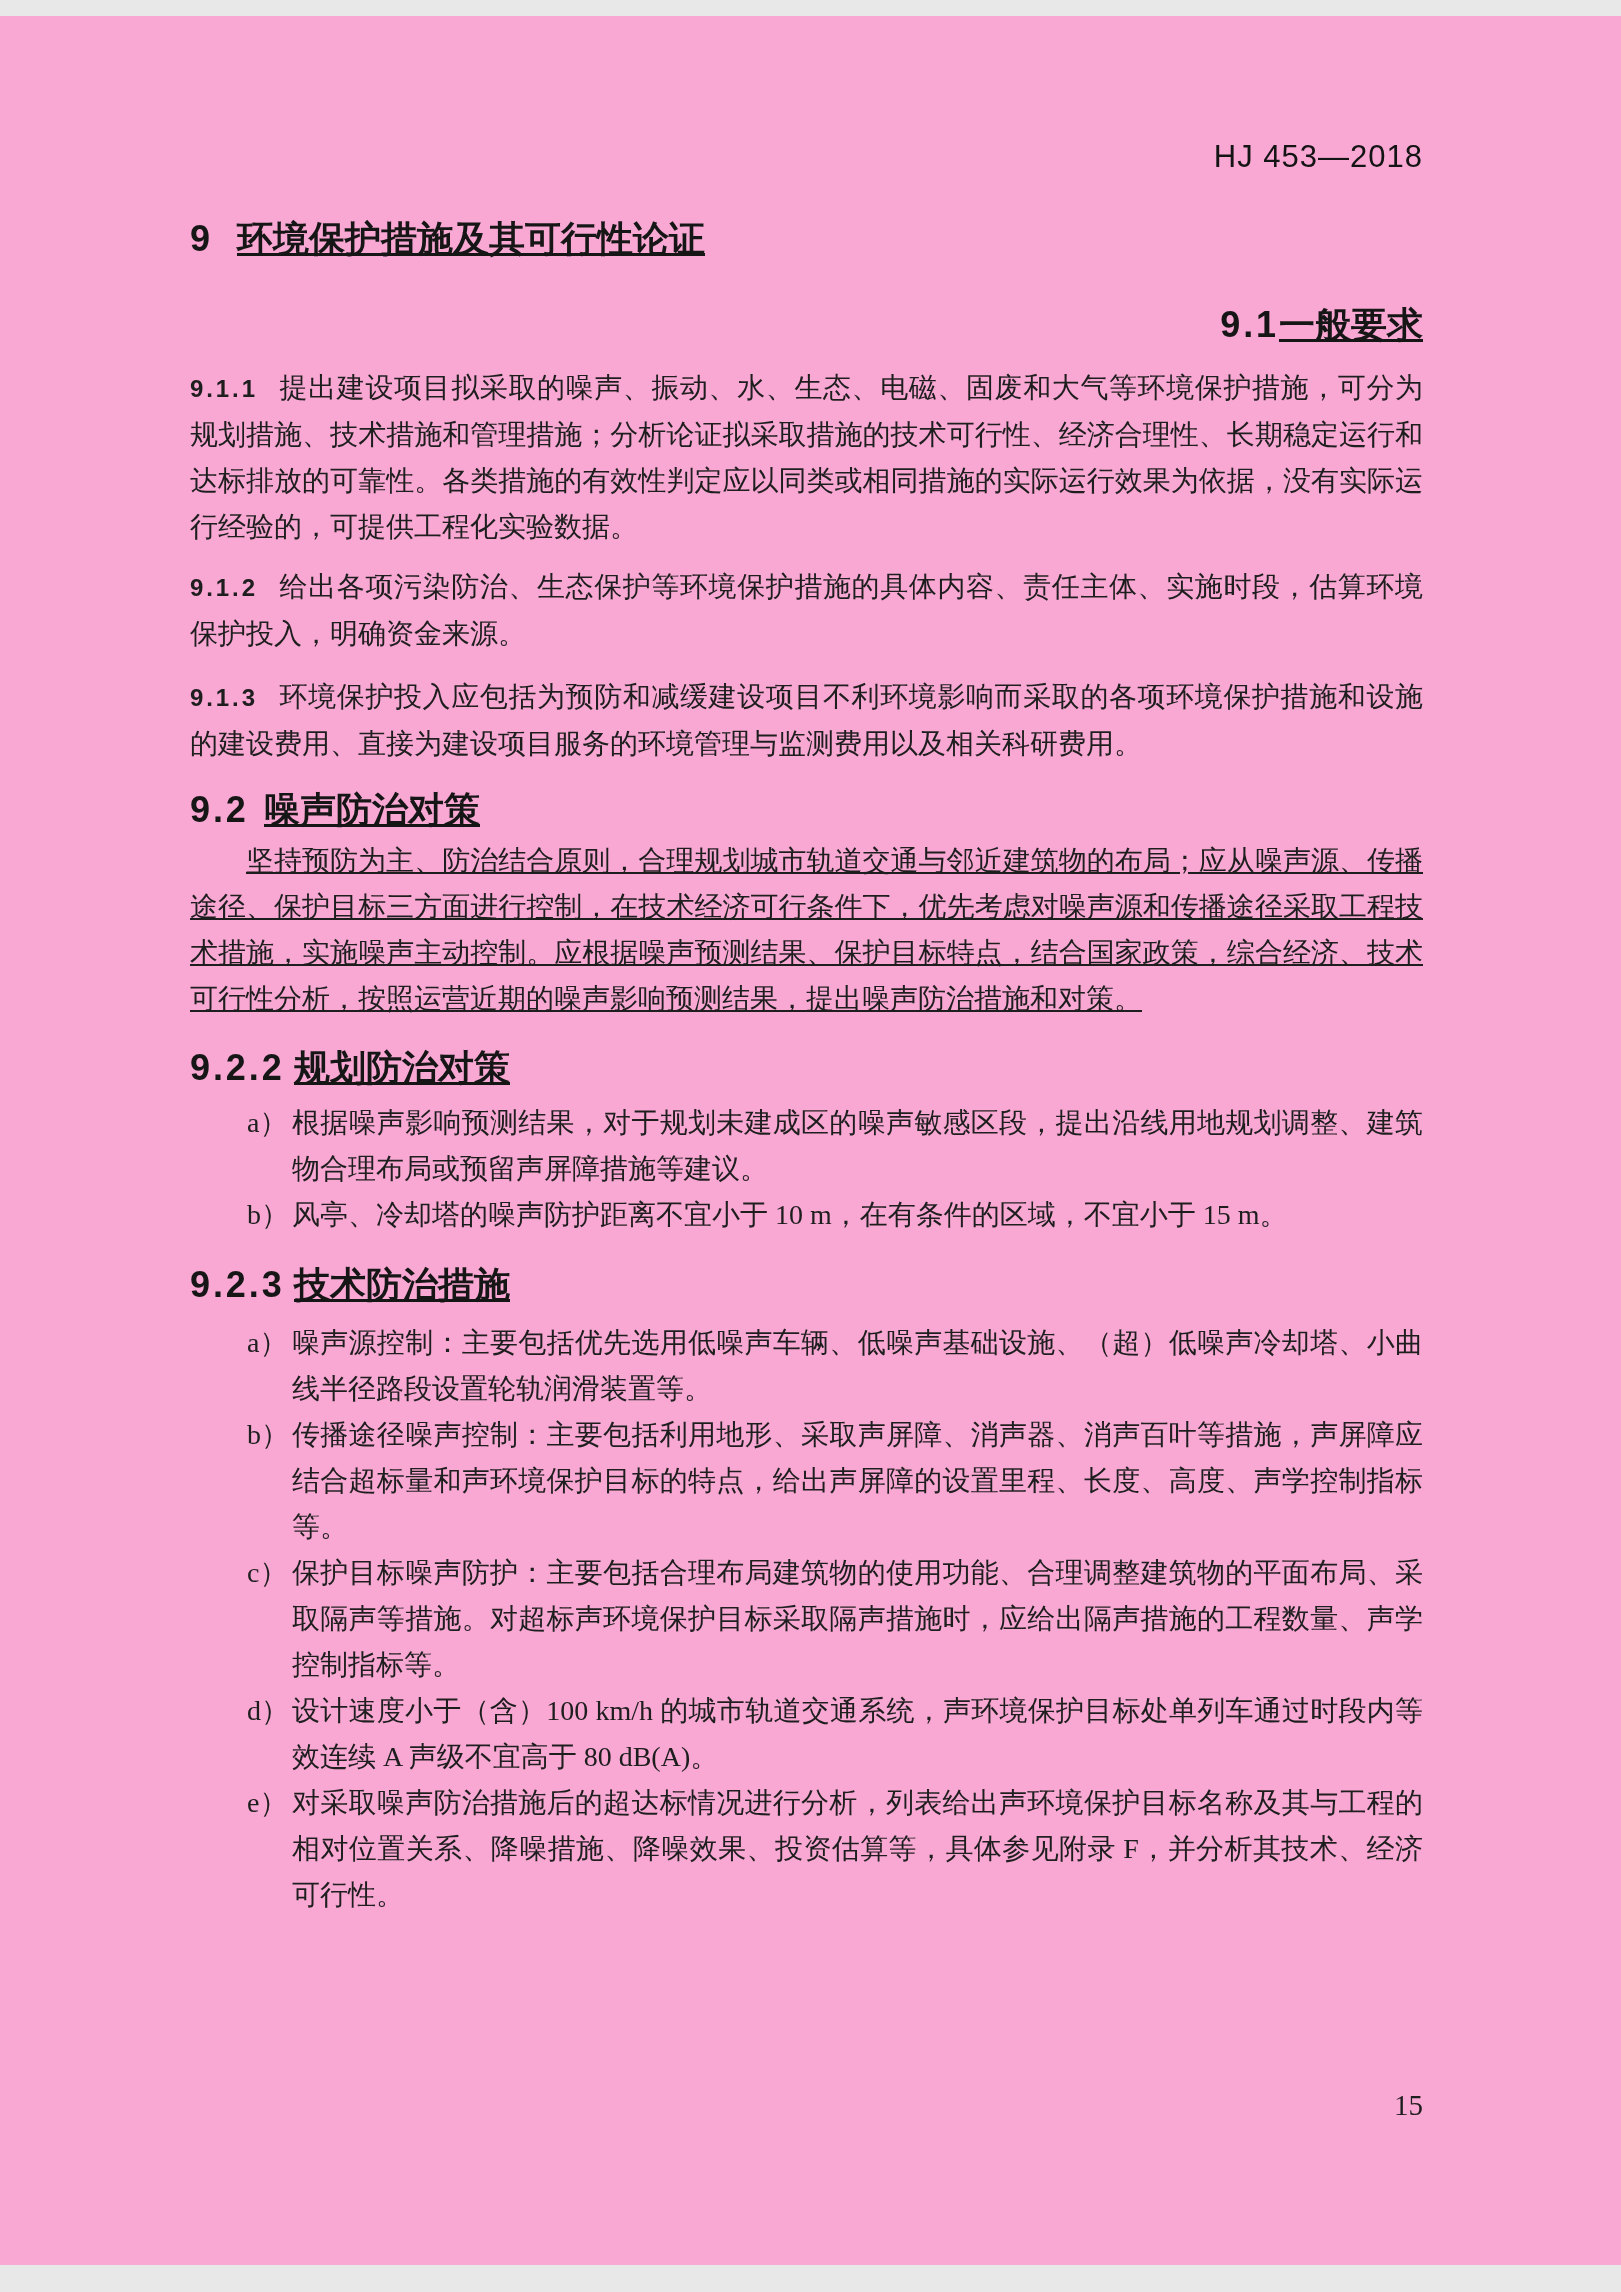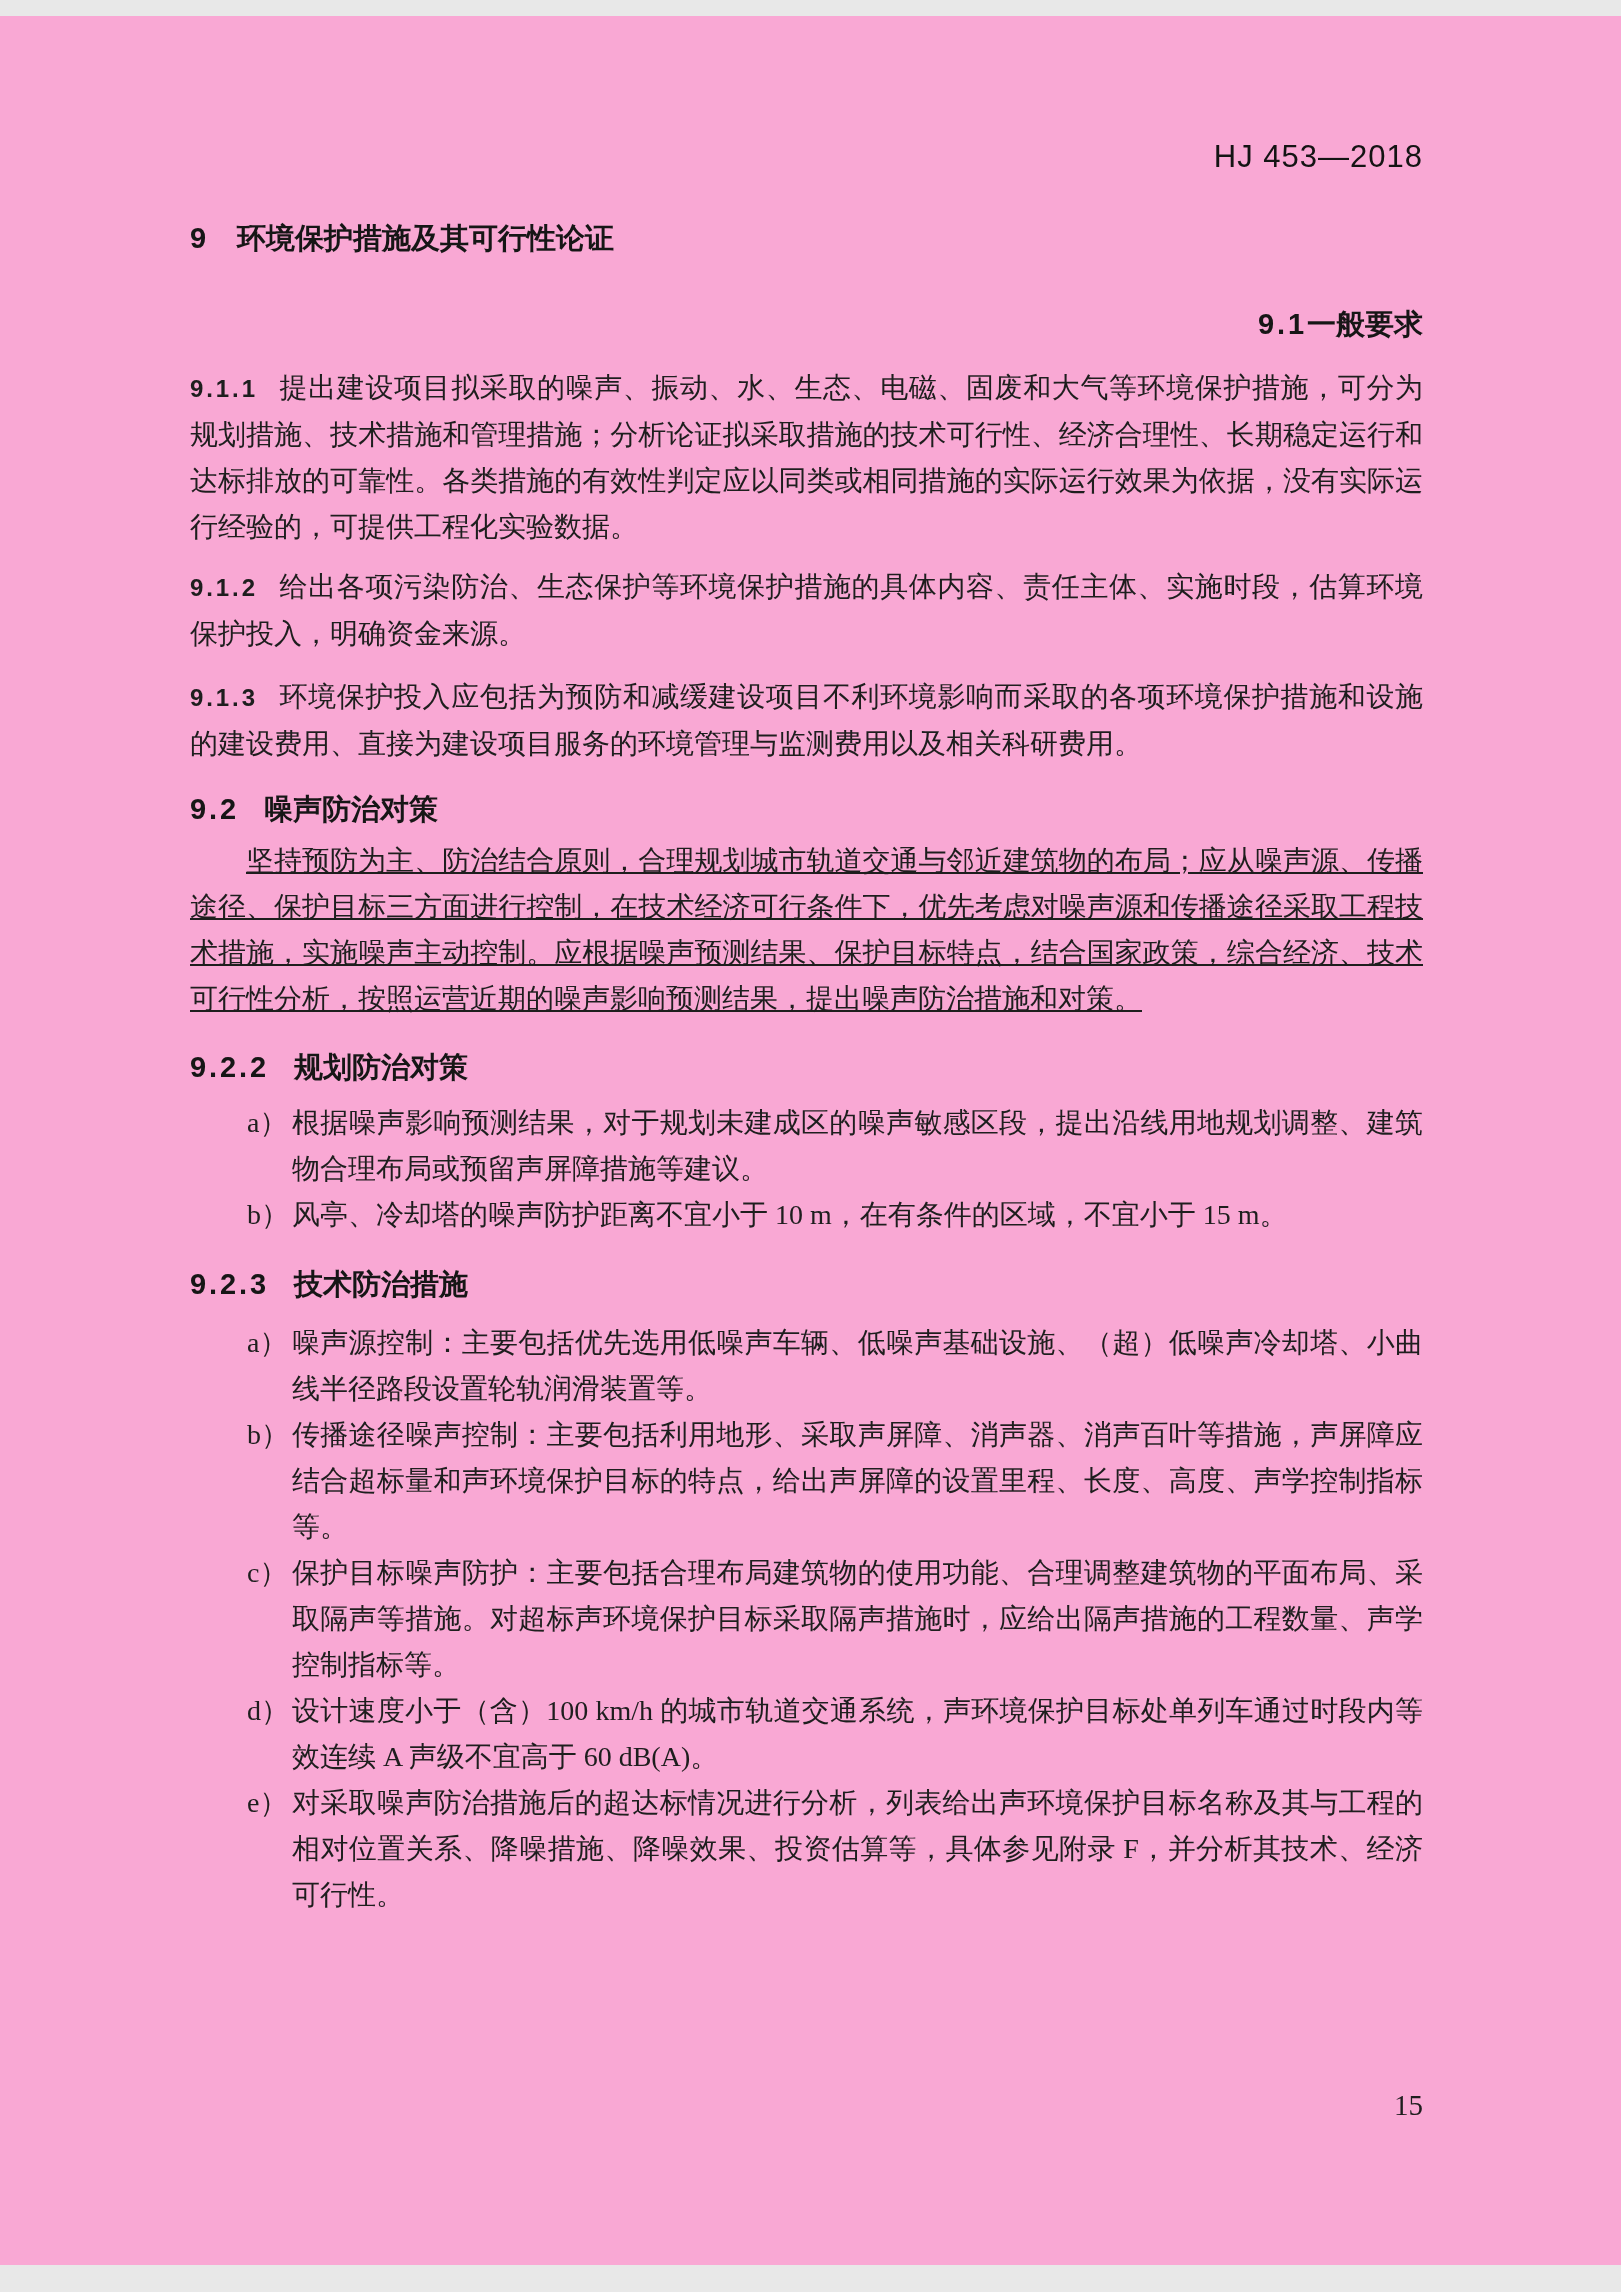--- a/index.html
+++ b/index.html
@@ -30,24 +30,25 @@
     font-family: "Liberation Sans", "DejaVu Sans", sans-serif;
     font-size: 31px;
     line-height: 37px;
     letter-spacing: 1px;
     color: #141414;
   }
   
   .heading {
     font-family: "Liberation Sans", "DejaVu Sans", sans-serif;
     font-weight: 700;
-    font-size: 29px;
+    font-size: 36px;
     line-height: 41px;
     color: #161616;
     white-space: nowrap;
+    text-decoration: underline;
   }
   .heading .num {
     display: inline-block;
     letter-spacing: 2.9px;
   }
   .chapter-heading { margin-top: 43px; }
   .chapter-heading .num { width: 47px; }
   .section-heading .num { width: 74px; }
   .sub-heading .num     { width: 104px; }
   .h-9-1   { margin-top: 45px; text-align: right; }
@@ -157,21 +158,21 @@
       <div class="body-text list-item">
         <span class="marker">a）</span><span>噪声源控制：主要包括优先选用低噪声车辆、低噪声基础设施、（超）低噪声冷却塔、小曲线半径路段设置轮轨润滑装置等。</span>
       </div>
       <div class="body-text list-item">
         <span class="marker">b）</span><span>传播途径噪声控制：主要包括利用地形、采取声屏障、消声器、消声百叶等措施，声屏障应结合超标量和声环境保护目标的特点，给出声屏障的设置里程、长度、高度、声学控制指标等。</span>
       </div>
       <div class="body-text list-item">
         <span class="marker">c）</span><span>保护目标噪声防护：主要包括合理布局建筑物的使用功能、合理调整建筑物的平面布局、采取隔声等措施。对超标声环境保护目标采取隔声措施时，应给出隔声措施的工程数量、声学控制指标等。</span>
       </div>
       <div class="body-text list-item">
-        <span class="marker">d）</span><span>设计速度小于（含）100 km/h 的城市轨道交通系统，声环境保护目标处单列车通过时段内等效连续 A 声级不宜高于 60 dB(A)。</span>
+        <span class="marker">d）</span><span>设计速度小于（含）100 km/h 的城市轨道交通系统，声环境保护目标处单列车通过时段内等效连续 A 声级不宜高于 80 dB(A)。</span>
       </div>
       <div class="body-text list-item">
         <span class="marker">e）</span><span>对采取噪声防治措施后的超达标情况进行分析，列表给出声环境保护目标名称及其与工程的相对位置关系、降噪措施、降噪效果、投资估算等，具体参见附录 F，并分析其技术、经济可行性。</span>
       </div>
     </div>
 
     <div class="page-num">15</div>
 
   </div>
 </div>

